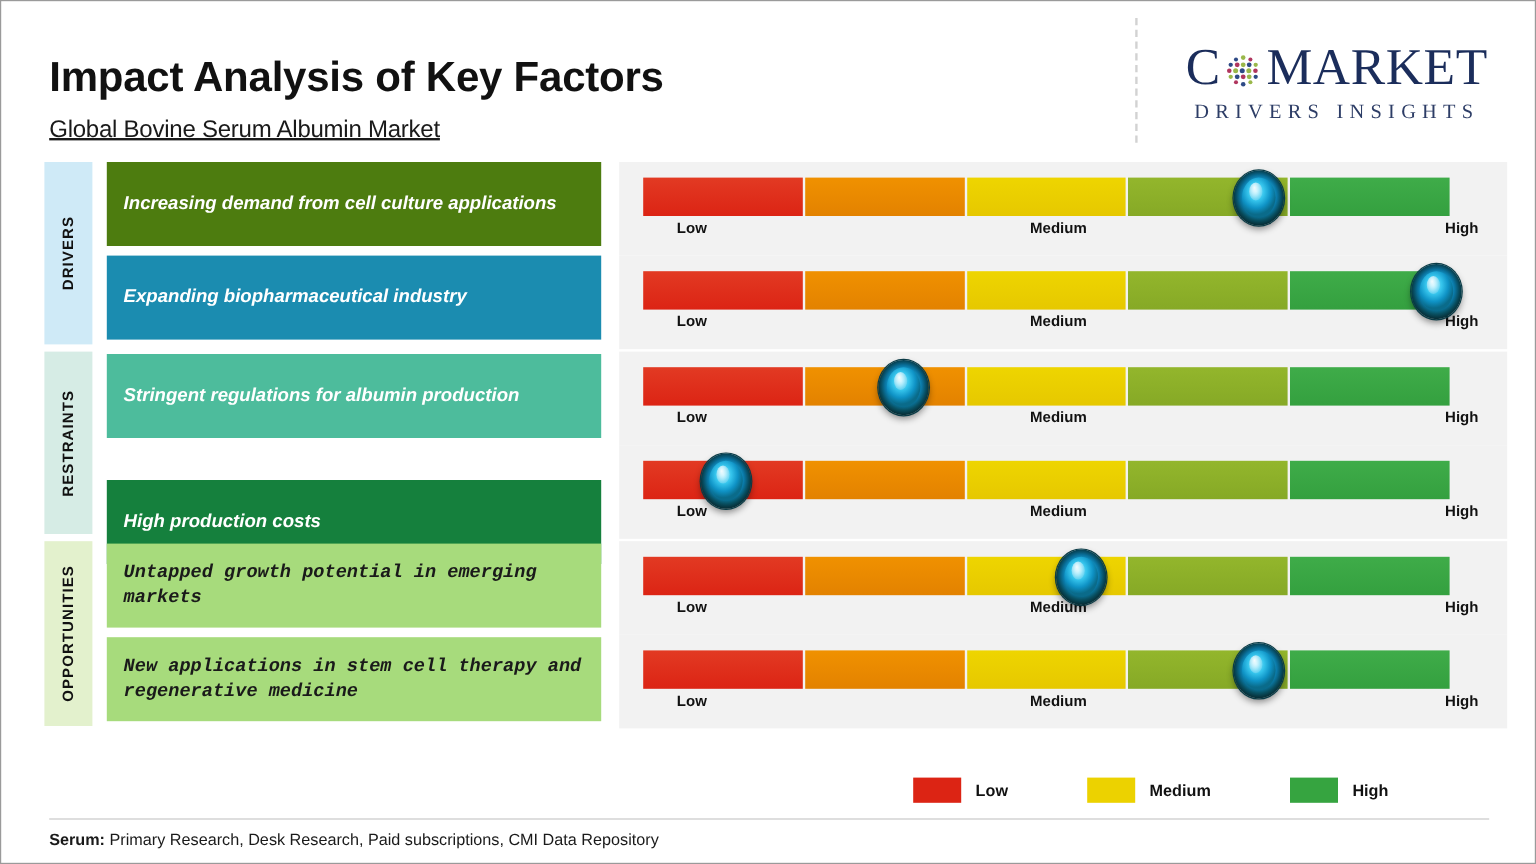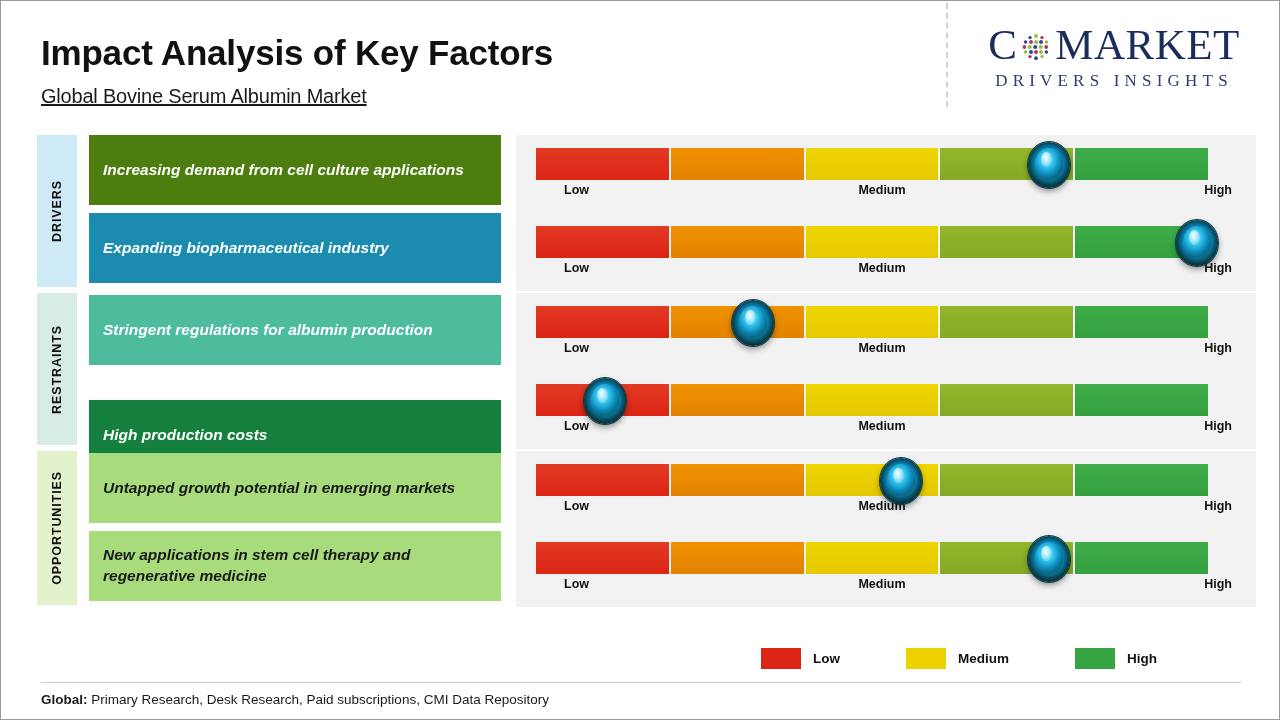--- a/index.html
+++ b/index.html
@@ -16,21 +16,21 @@
     height: 720px;
     background: #ffffff;
     border: 1px solid #9a9a9a;
     box-sizing: border-box;
     overflow: hidden;
   }
 
   
   .header {
     position: absolute;
-    left: 0; top: 0;
+    left: 0; top: 12px;
     width: 1175px; height: 130px; padding-left: 24px;
   }
   .title-main {
     position: absolute;
     left: 40px; top: 32px;
     font-size: 35px;
     font-weight: bold;
     color: #111111;
     letter-spacing: -0.2px;
     white-space: nowrap;
@@ -124,21 +124,21 @@
     box-sizing: border-box;
     padding: 0 14px;
     display: flex;
     align-items: center;
     font-size: 15.5px;
     font-weight: bold;
     font-style: italic;
     line-height: 1.35;
     color: #ffffff;
   }
-  .factor-box.dark-text { color: #1a1a1a; }
+  .factor-box.dark-text { color: #1a1a1a; font-family: Liberation Mono, monospace; }
 
   
   .gauge-wrap {
     position: absolute;
     left: 515px; top: 0px;
     width: 740px; height: 78px;
     background: #f2f2f2;
   }
   .gauge-bar {
     position: absolute;
@@ -448,17 +448,17 @@
       <span class="legend-text">Medium</span>
     </div>
     <div class="legend-item" style="margin-right:0;">
       <span class="legend-swatch" style="background:#36a440;"></span>
       <span class="legend-text">High</span>
     </div>
   </div>
 
   <div class="footer-rule"></div>
   <div class="source">
-    <b>Global:</b>
+    <b>Serum:</b>
     <span>Primary Research, Desk Research, Paid subscriptions, CMI Data Repository</span>
   </div>
 
 </div>
 
 </body></html>

